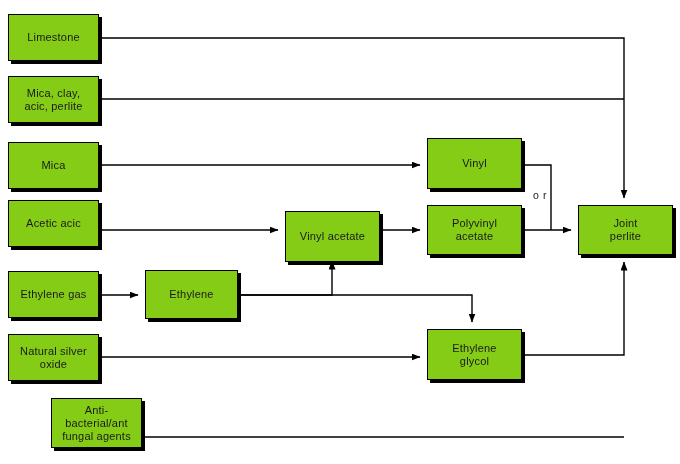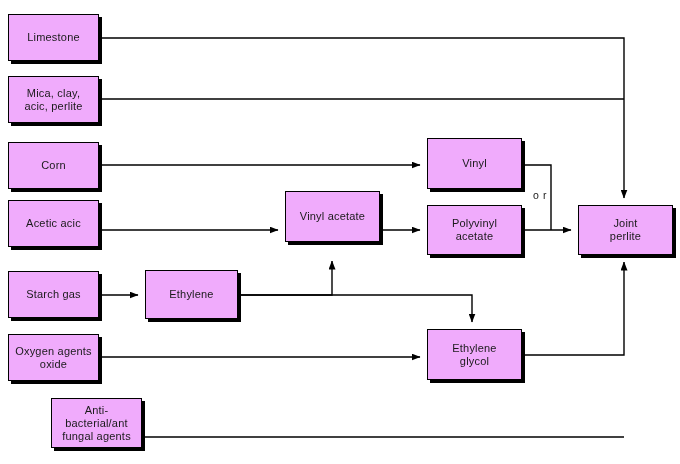--- a/index.html
+++ b/index.html
@@ -18,21 +18,21 @@
   #flow-svg {
     position: absolute;
     left: 0;
     top: 0;
     width: 680px;
     height: 464px;
   }
   .node-box {
     position: absolute;
     box-sizing: border-box;
-    background: #f0abfc;
+    background: #84cc16;
     border: 1.5px solid #000000;
     box-shadow: 3px 3px 0 0 #000000;
     display: flex;
     align-items: center;
     justify-content: center;
     text-align: center;
     z-index: 5;
   }
   .node-label {
     font-size: 11px;
@@ -81,41 +81,41 @@
 
   <div id="node-layer">
       <div class="node-box" style="left: 8px; top: 14px; width: 91px; height: 47px;">
         <span class="node-label">Limestone</span>
       </div>
       <div class="node-box" style="left: 8px; top: 76px; width: 91px; height: 47px;">
         <span class="node-label">Mica,  clay,
 acic,  perlite</span>
       </div>
       <div class="node-box" style="left: 8px; top: 142px; width: 91px; height: 47px;">
-        <span class="node-label">Corn</span>
+        <span class="node-label">Mica</span>
       </div>
       <div class="node-box" style="left: 8px; top: 200px; width: 91px; height: 47px;">
         <span class="node-label">Acetic  acic</span>
       </div>
       <div class="node-box" style="left: 8px; top: 271px; width: 91px; height: 47px;">
-        <span class="node-label">Starch gas</span>
+        <span class="node-label">Ethylene gas</span>
       </div>
       <div class="node-box" style="left: 8px; top: 334px; width: 91px; height: 47px;">
-        <span class="node-label">Oxygen agents
+        <span class="node-label">Natural silver
 oxide</span>
       </div>
       <div class="node-box" style="left: 8px; top: 398px; width: 91px; height: 50px; margin-left: 43px;">
         <span class="node-label">Anti-
 bacterial/ant
 fungal agents</span>
       </div>
       <div class="node-box" style="left: 145px; top: 270px; width: 93px; height: 49px;">
         <span class="node-label">Ethylene</span>
       </div>
-      <div class="node-box" style="left: 285px; top: 191px; width: 95px; height: 51px;">
+      <div class="node-box" style="left: 285px; top: 211px; width: 95px; height: 51px;">
         <span class="node-label">Vinyl  acetate</span>
       </div>
       <div class="node-box" style="left: 427px; top: 138px; width: 95px; height: 51px;">
         <span class="node-label">Vinyl</span>
       </div>
       <div class="node-box" style="left: 427px; top: 205px; width: 95px; height: 50px; align-items: center;">
         <span class="node-label">Polyvinyl
 acetate</span>
       </div>
       <div class="node-box" style="left: 427px; top: 329px; width: 95px; height: 51px;">

